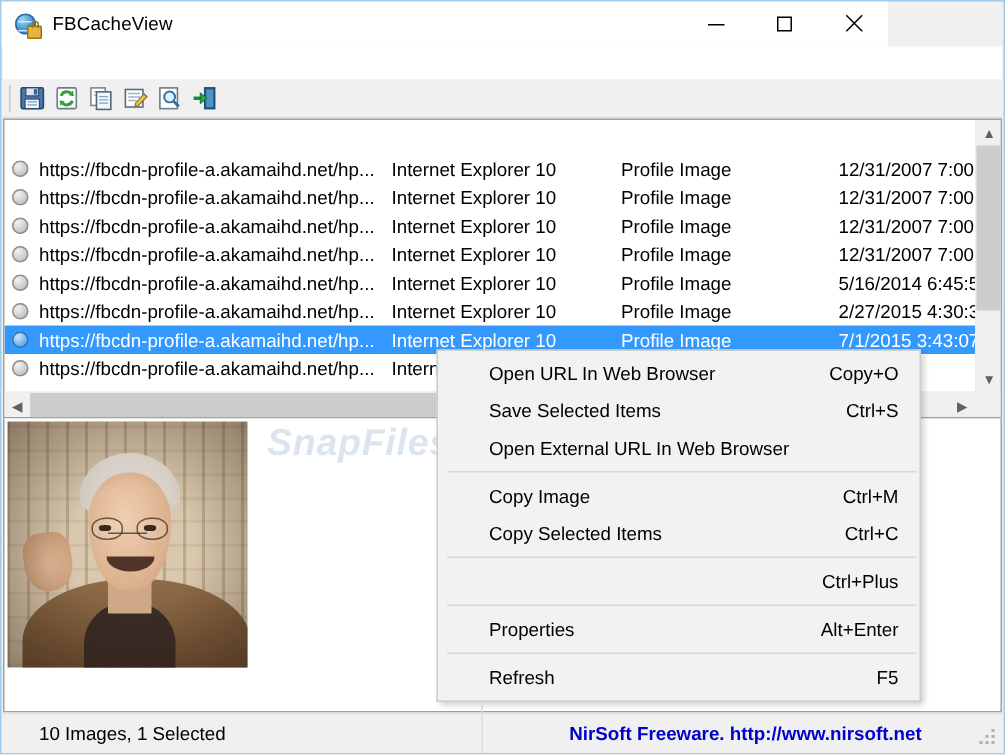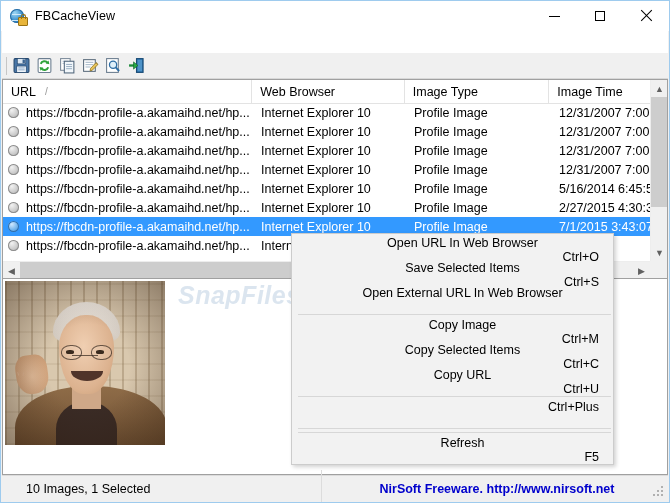--- a/index.html
+++ b/index.html
@@ -18,21 +18,21 @@
     overflow: hidden;
     background: #f0f0f0;
     border: 1px solid #9ecbee;
     box-sizing: border-box;
   }
 
   
   .titlebar {
     position: absolute;
     left: 0; top: 0;
-    width: 668px;
+    width: 591px;
     height: 30px;
     background: #ffffff;
     display: flex;
     align-items: center;
   }
   .app-icon {
     width: 17px; height: 17px;
     margin-left: 9px; margin-right: 8px;
     position: relative;
     flex: none;
@@ -426,21 +426,20 @@
   }
   .ctx-item {
     height: 25px;
     display: flex;
     align-items: center;
     font-size: 12.5px;
     color: #000;
     padding: 0 14px 0 34px;
     cursor: default;
     white-space: nowrap;
-    flex-direction: column;
   }
   .ctx-accel {
     margin-left: auto;
     color: #000;
     font-size: 12.5px;
   }
   .ctx-sep {
     height: 1px;
     background: #d7d7d7;
     margin: 3px 2px 3px 6px;
@@ -538,35 +537,20 @@
         <rect x="8" y="1.5" width="6.2" height="13" fill="#2a6ea5" stroke="#1a4c76"></rect>
         <rect x="9" y="2.6" width="4.2" height="10.8" fill="#4e93c8"></rect>
         <path d="M1 8 L6.5 8" stroke="#1b8a3a" stroke-width="2.2"></path>
         <polygon points="5.2,4.6 9.4,8 5.2,11.4" fill="#27a744" stroke="#14682a" stroke-width="0.6"></polygon>
       </svg>
     </div>
   </div>
 
   <div class="listview">
 
-    <div class="lv-header">
-      <div class="lv-col" style="width:250px">
-        <span>URL</span>
-        <span class="sort-mark">/</span>
-      </div>
-      <div class="lv-col" style="width:153px">
-        <span>Web Browser</span>
-      </div>
-      <div class="lv-col" style="width:145px">
-        <span>Image Type</span>
-      </div>
-      <div class="lv-col" style="width:118px">
-        <span>Image Time</span>
-      </div>
-    </div>
 
     <div class="lv-body" id="lv-body">
         <div class="lv-row">
           <div class="cell url" style="width: 250px;">
             <span class="row-icon"></span>
             <span>https://fbcdn-profile-a.akamaihd.net/hp...</span>
           </div>
           <div class="cell" style="width: 153px;">Internet Explorer 10</div>
           <div class="cell" style="width: 145px;">Profile Image</div>
           <div class="cell" style="width: 118px;">12/31/2007 7:00:0</div>
@@ -684,47 +668,47 @@
         <i style="left:8px;top:4px"></i>
       <i style="left:0px;top:8px"></i>
         <i style="left:4px;top:8px"></i>
         <i style="left:8px;top:8px"></i>
     </div>
   </div>
 
   <div class="ctxmenu" id="ctxmenu">
       <div class="ctx-item">
         <span>Open URL In Web Browser</span>
-        <span class="ctx-accel">Ctrl+O</span>
+        <span class="ctx-accel">Copy+O</span>
       </div>
       <div class="ctx-item">
         <span>Save Selected Items</span>
         <span class="ctx-accel">Ctrl+S</span>
       </div>
       <div class="ctx-item">
         <span>Open External URL In Web Browser</span>
       </div>
       <div class="ctx-sep"></div>
       <div class="ctx-item">
         <span>Copy Image</span>
         <span class="ctx-accel">Ctrl+M</span>
       </div>
       <div class="ctx-item">
         <span>Copy Selected Items</span>
         <span class="ctx-accel">Ctrl+C</span>
       </div>
-      <div class="ctx-item">
-        <span>Copy URL</span>
-        <span class="ctx-accel">Ctrl+U</span>
-      </div>
       <div class="ctx-sep"></div>
       <div class="ctx-item">
         <span class="ctx-accel">Ctrl+Plus</span>
       </div>
       <div class="ctx-sep"></div>
+      <div class="ctx-item">
+        <span>Properties</span>
+        <span class="ctx-accel">Alt+Enter</span>
+      </div>
       <div class="ctx-sep"></div>
       <div class="ctx-item">
         <span>Refresh</span>
         <span class="ctx-accel">F5</span>
       </div>
     </div>
 
 </div>
 
 </body></html>

